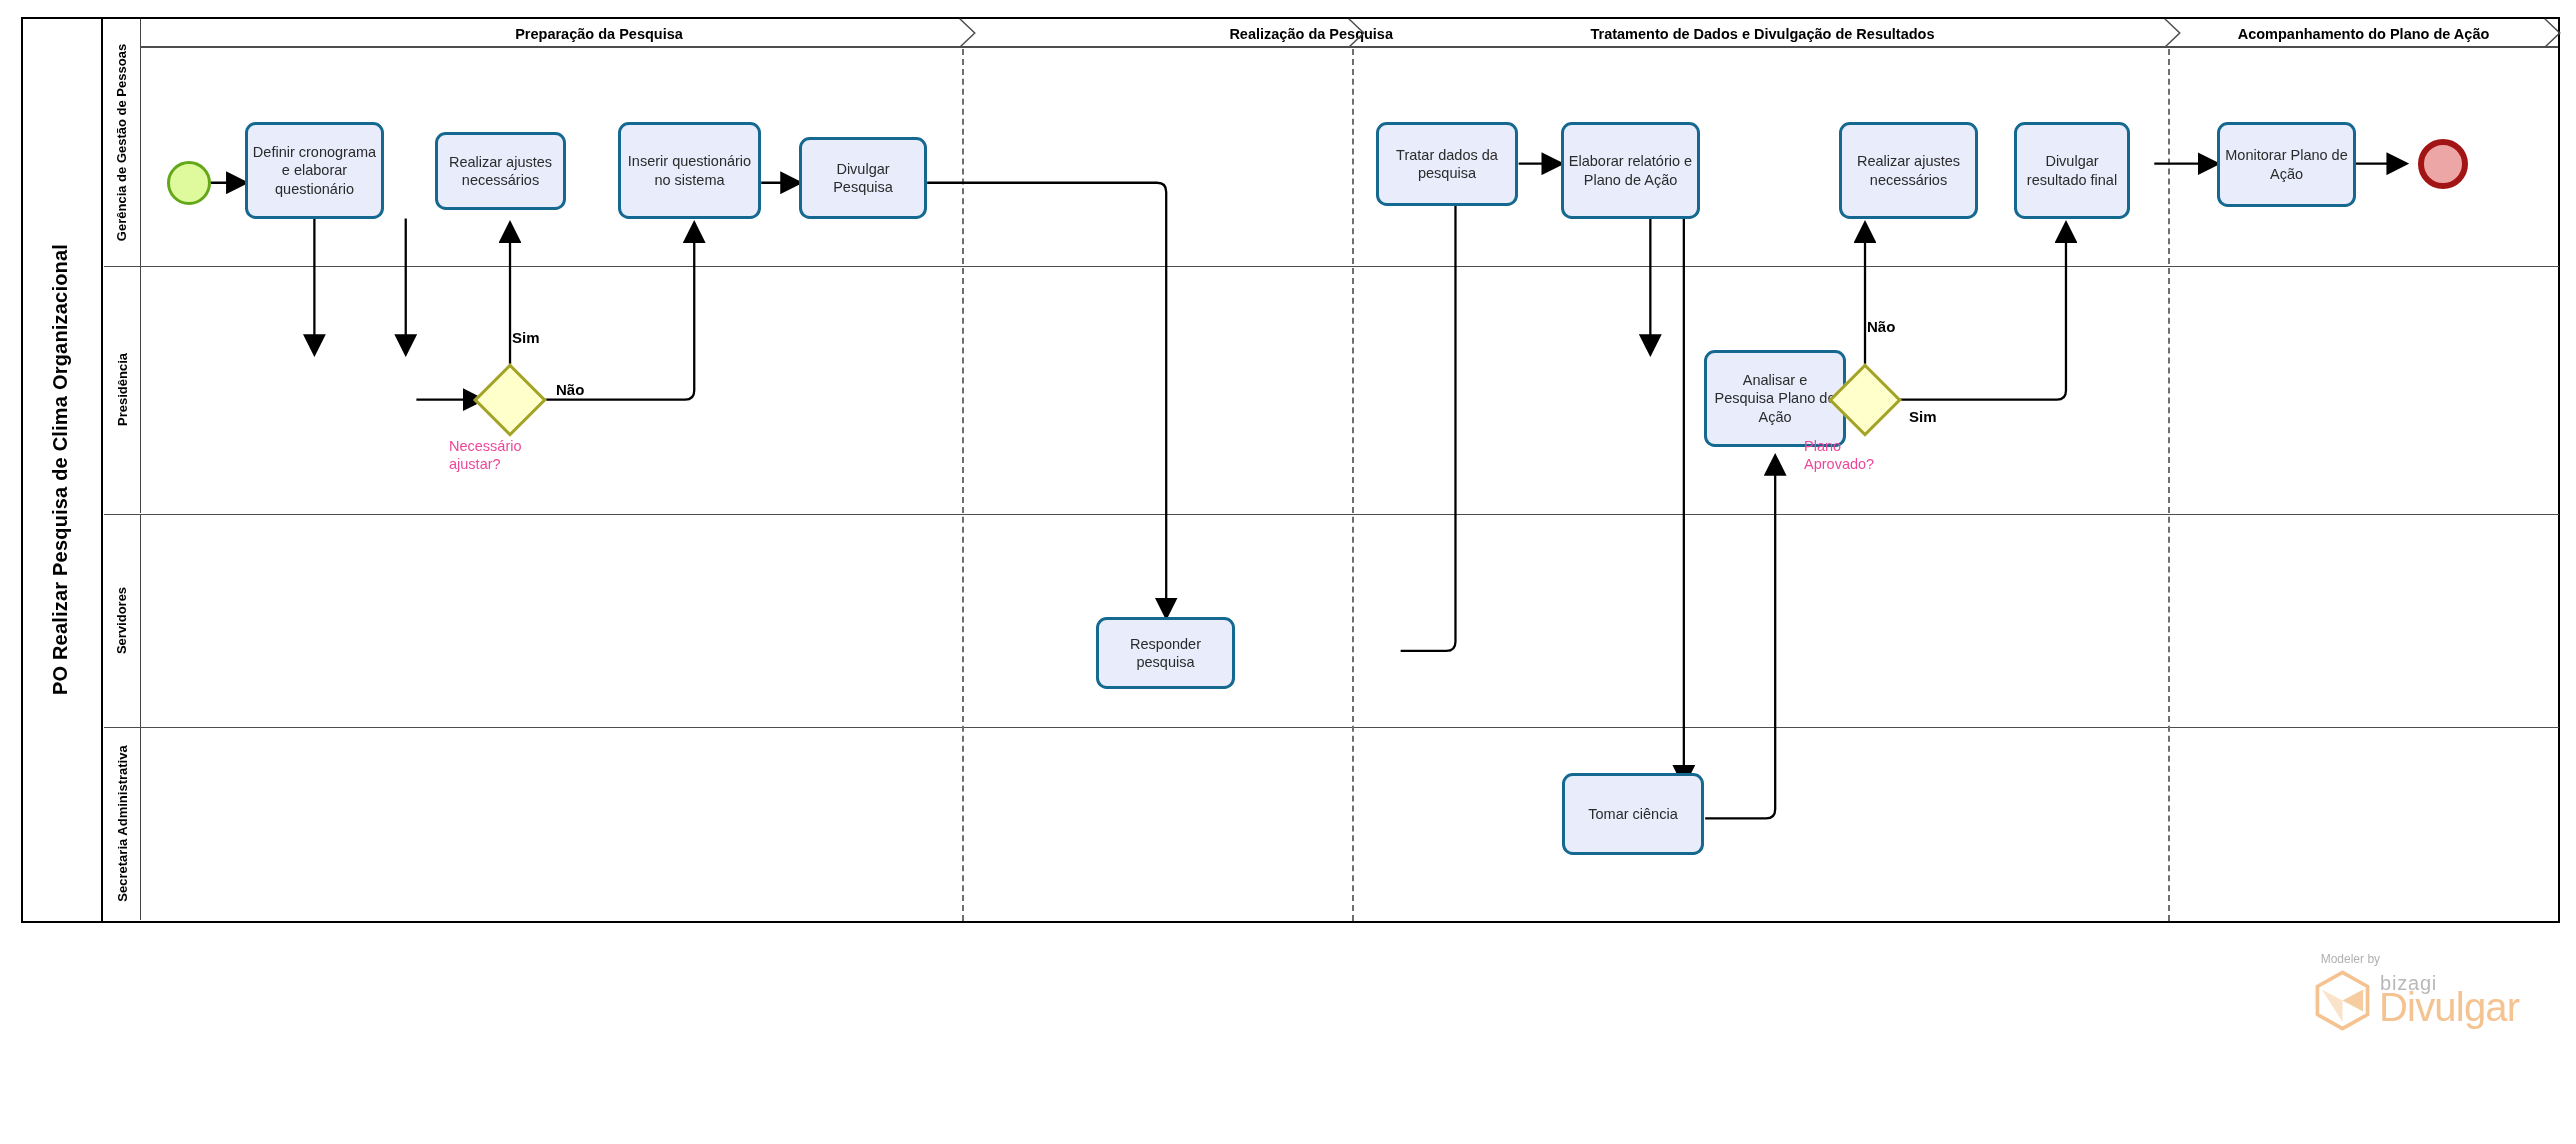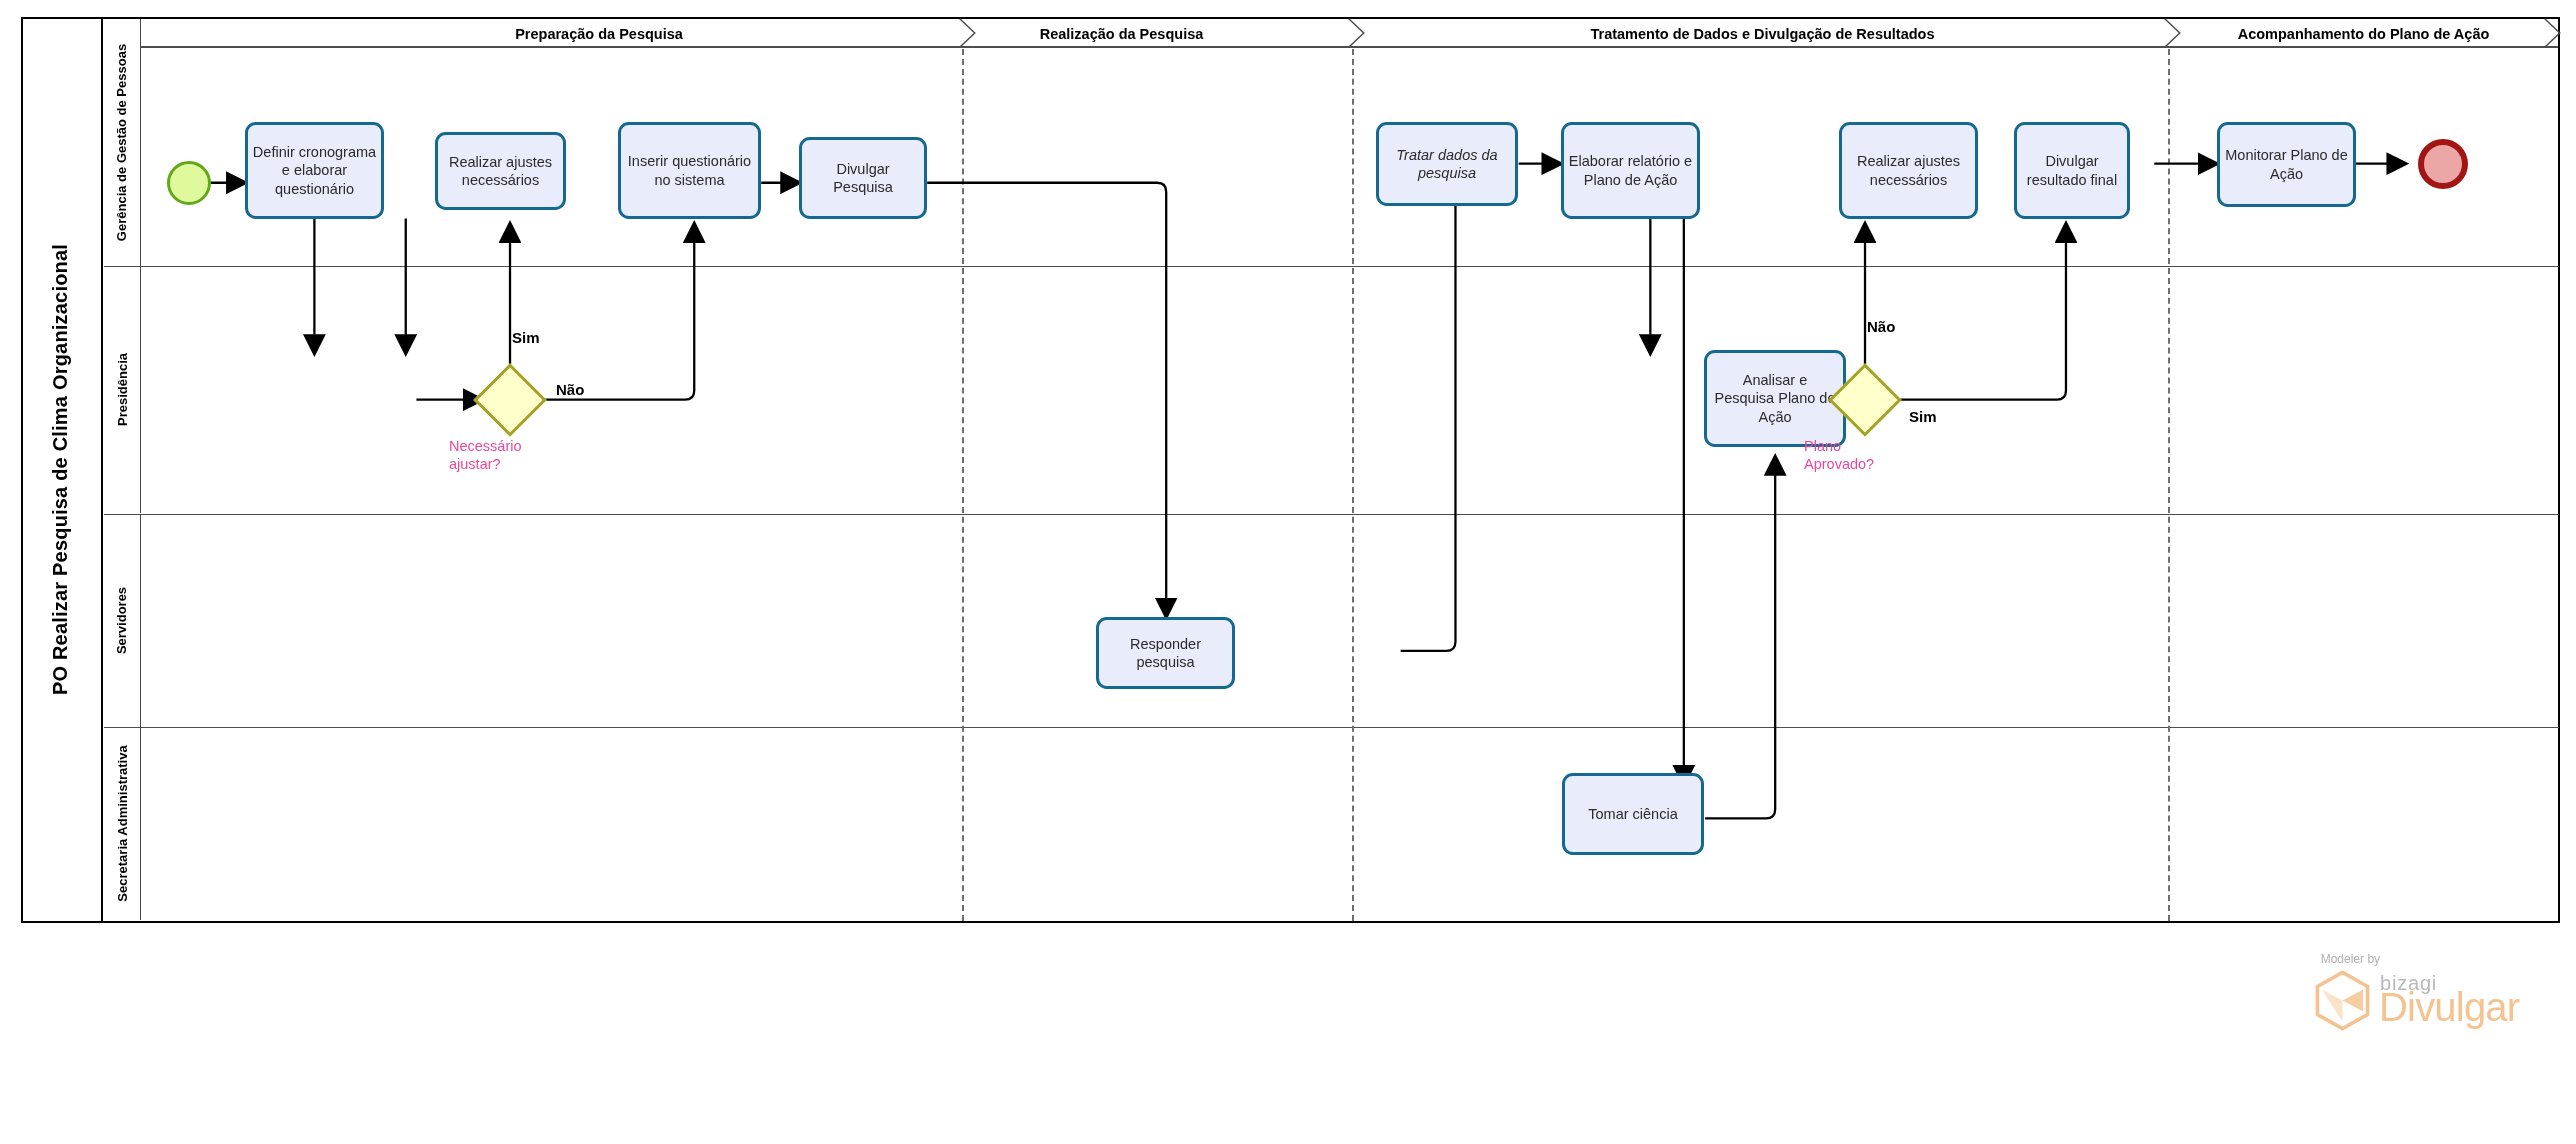--- a/index.html
+++ b/index.html
@@ -82,21 +82,21 @@
 
   <div class="lane-sep" style="top:266px;"></div>
   <div class="lane-sep" style="top:514px;"></div>
   <div class="lane-sep" style="top:727px;"></div>
 
   <div class="phase-band"></div>
 
   <div class="phase-hdr" style="left:140px;width:822px;padding-left:48px;">
     <span>Preparação da Pesquisa</span>
   </div>
-  <div class="phase-hdr" style="left:935px;width:373px;">
+  <div class="phase-hdr" style="left:1020px;width:373px;justify-content:flex-end;">
     <span>Realização da Pesquisa</span>
   </div>
   <div class="phase-hdr" style="left:1363px;width:799px;">
     <span>Tratamento de Dados e Divulgação de Resultados</span>
   </div>
   <div class="phase-hdr" style="left:2177px;width:373px;">
     <span>Acompanhamento do Plano de Ação</span>
   </div>
 
   <div class="phase-div" style="left:958px;">
@@ -181,21 +181,21 @@
 
   <div class="task" style="left:435px;top:132px;width:131px;height:78px;">Realizar ajustes necessários</div>
 
   <div class="task" style="left:618px;top:122px;width:143px;height:97px;">Inserir questionário no sistema</div>
 
   <div class="task" style="left:799px;top:137px;width:128px;height:82px;">Divulgar Pesquisa</div>
 
 
   <div class="task" style="left:1096px;top:617px;width:139px;height:72px;">Responder pesquisa</div>
 
-  <div class="task" style="left:1376px;top:122px;width:142px;height:84px;font-style:italic;">Tratar dados da pesquisa</div>
+  <div class="task" style="left:1376px;top:122px;width:142px;height:84px;">Tratar dados da pesquisa</div>
 
   <div class="task" style="left:1561px;top:122px;width:139px;height:97px;">Elaborar relatório e Plano de Ação</div>
 
   <div class="task" style="left:1839px;top:122px;width:139px;height:97px;">Realizar ajustes necessários</div>
 
   <div class="task" style="left:2014px;top:122px;width:116px;height:97px;">Divulgar resultado final</div>
 
   <div class="task" style="left:1704px;top:350px;width:142px;height:97px;">Analisar e Pesquisa Plano de Ação</div>
 
   <div class="task" style="left:1562px;top:773px;width:142px;height:82px;">Tomar ciência</div>

